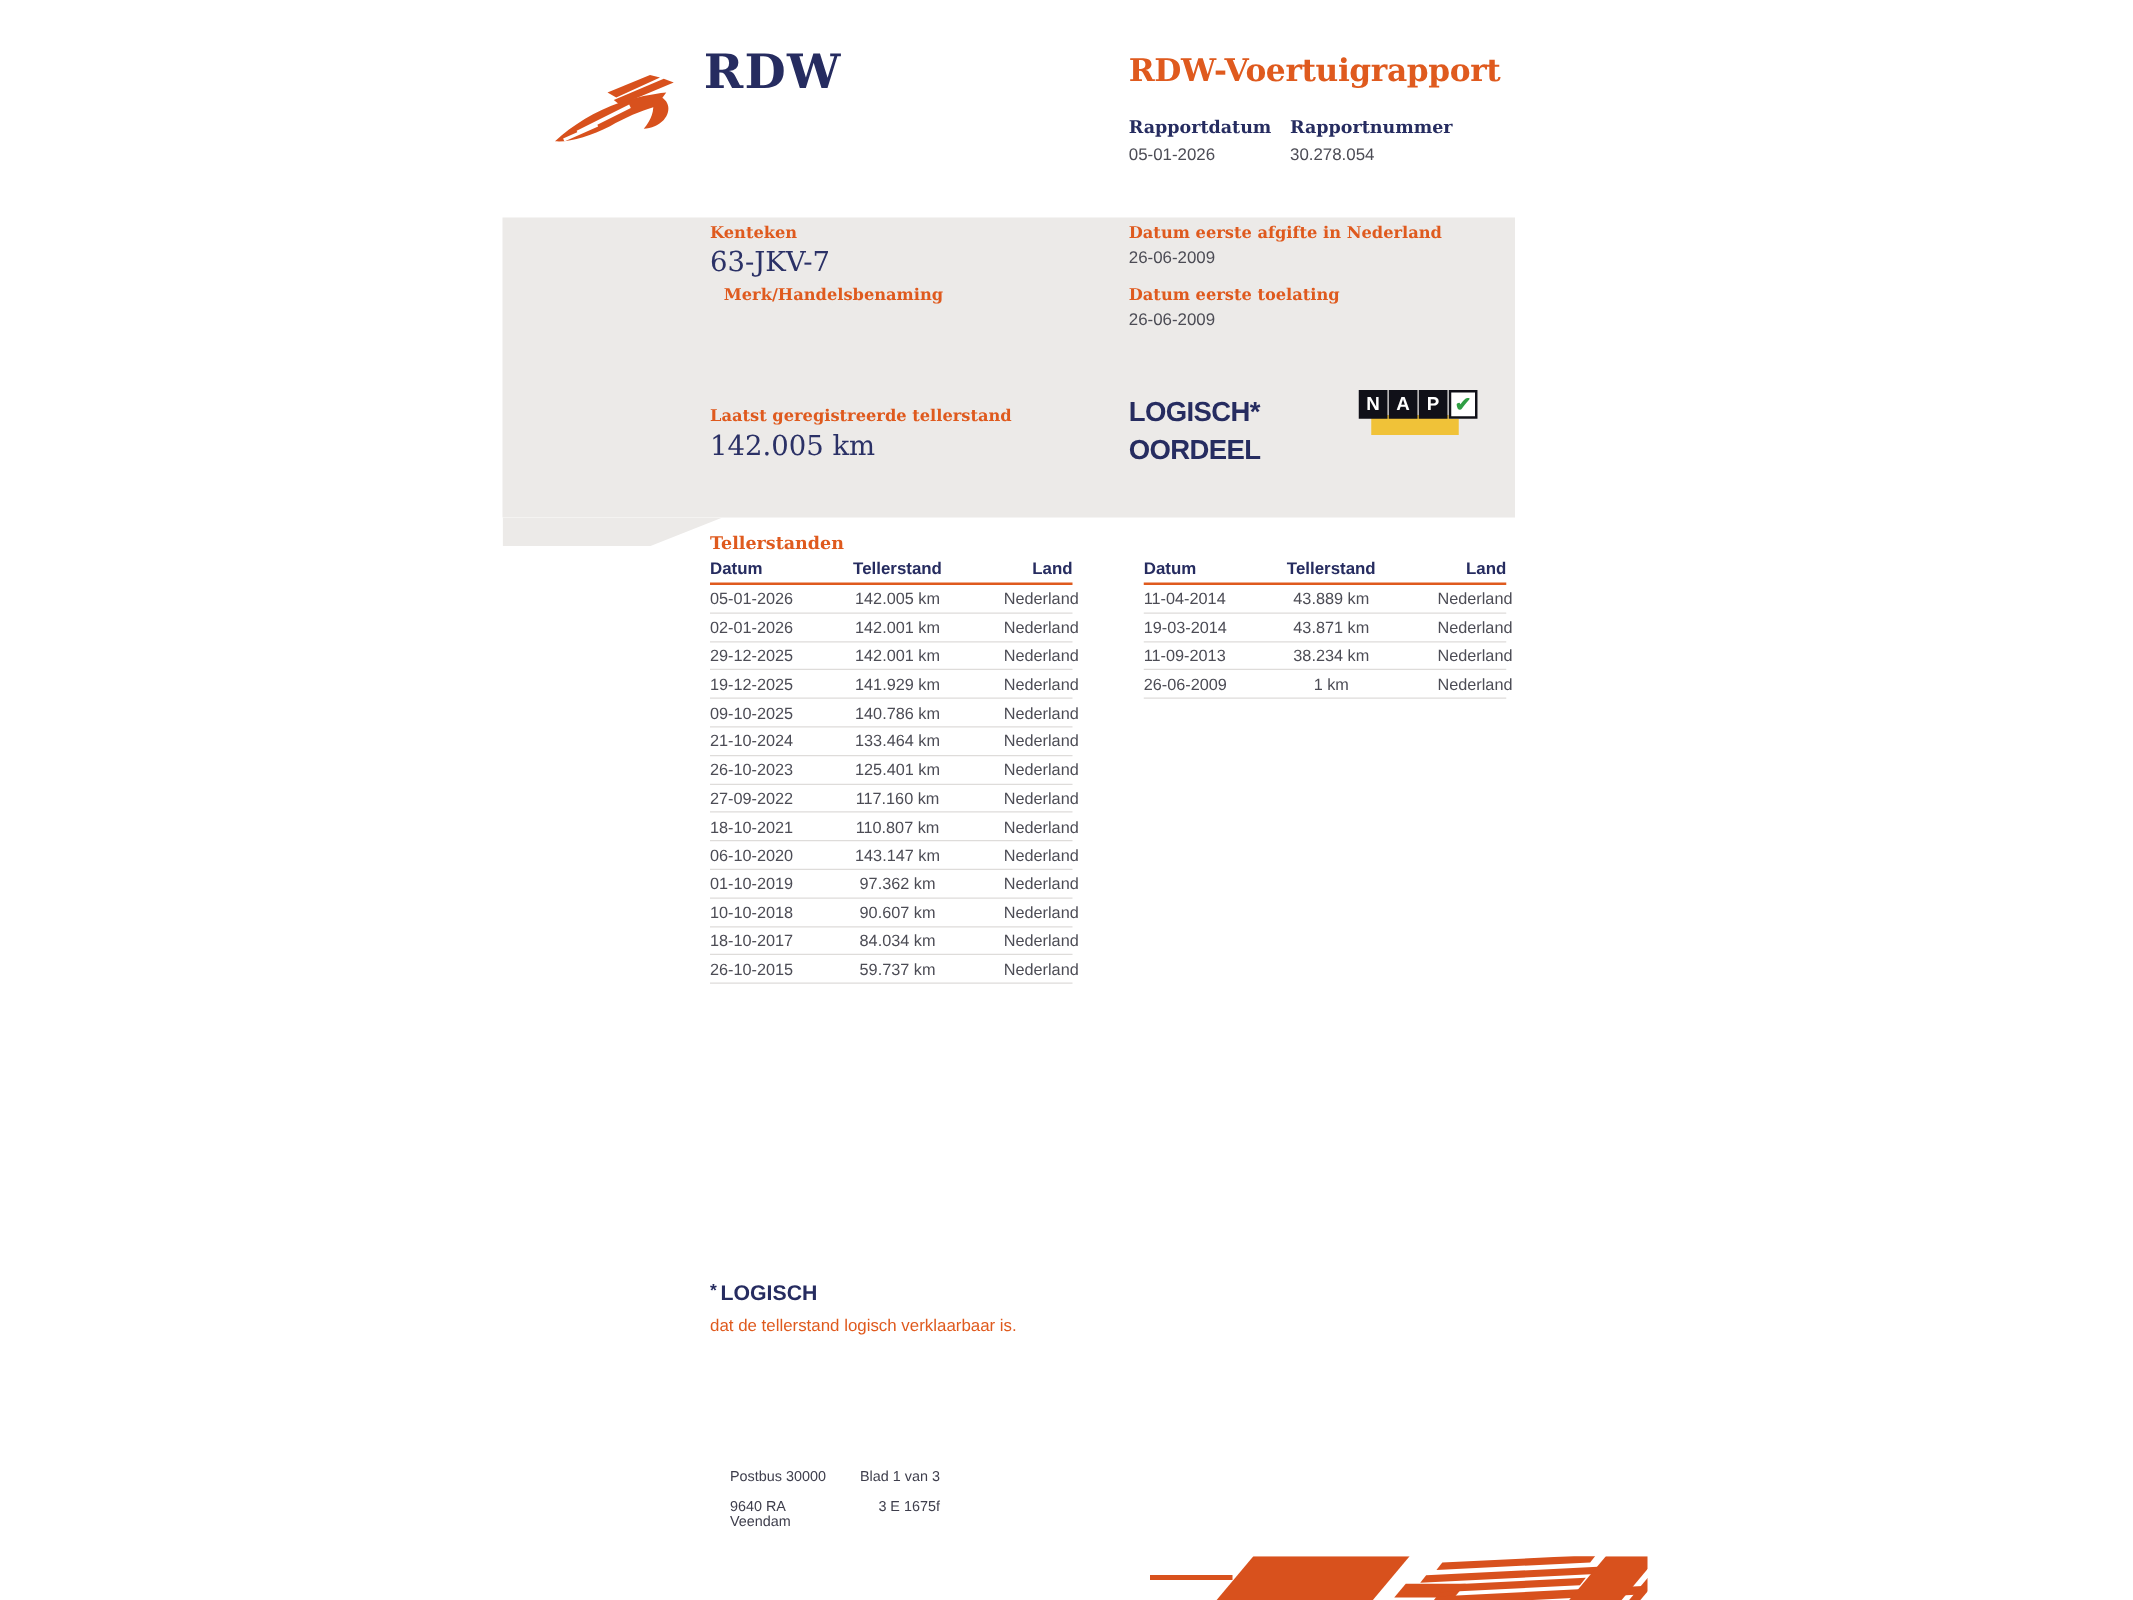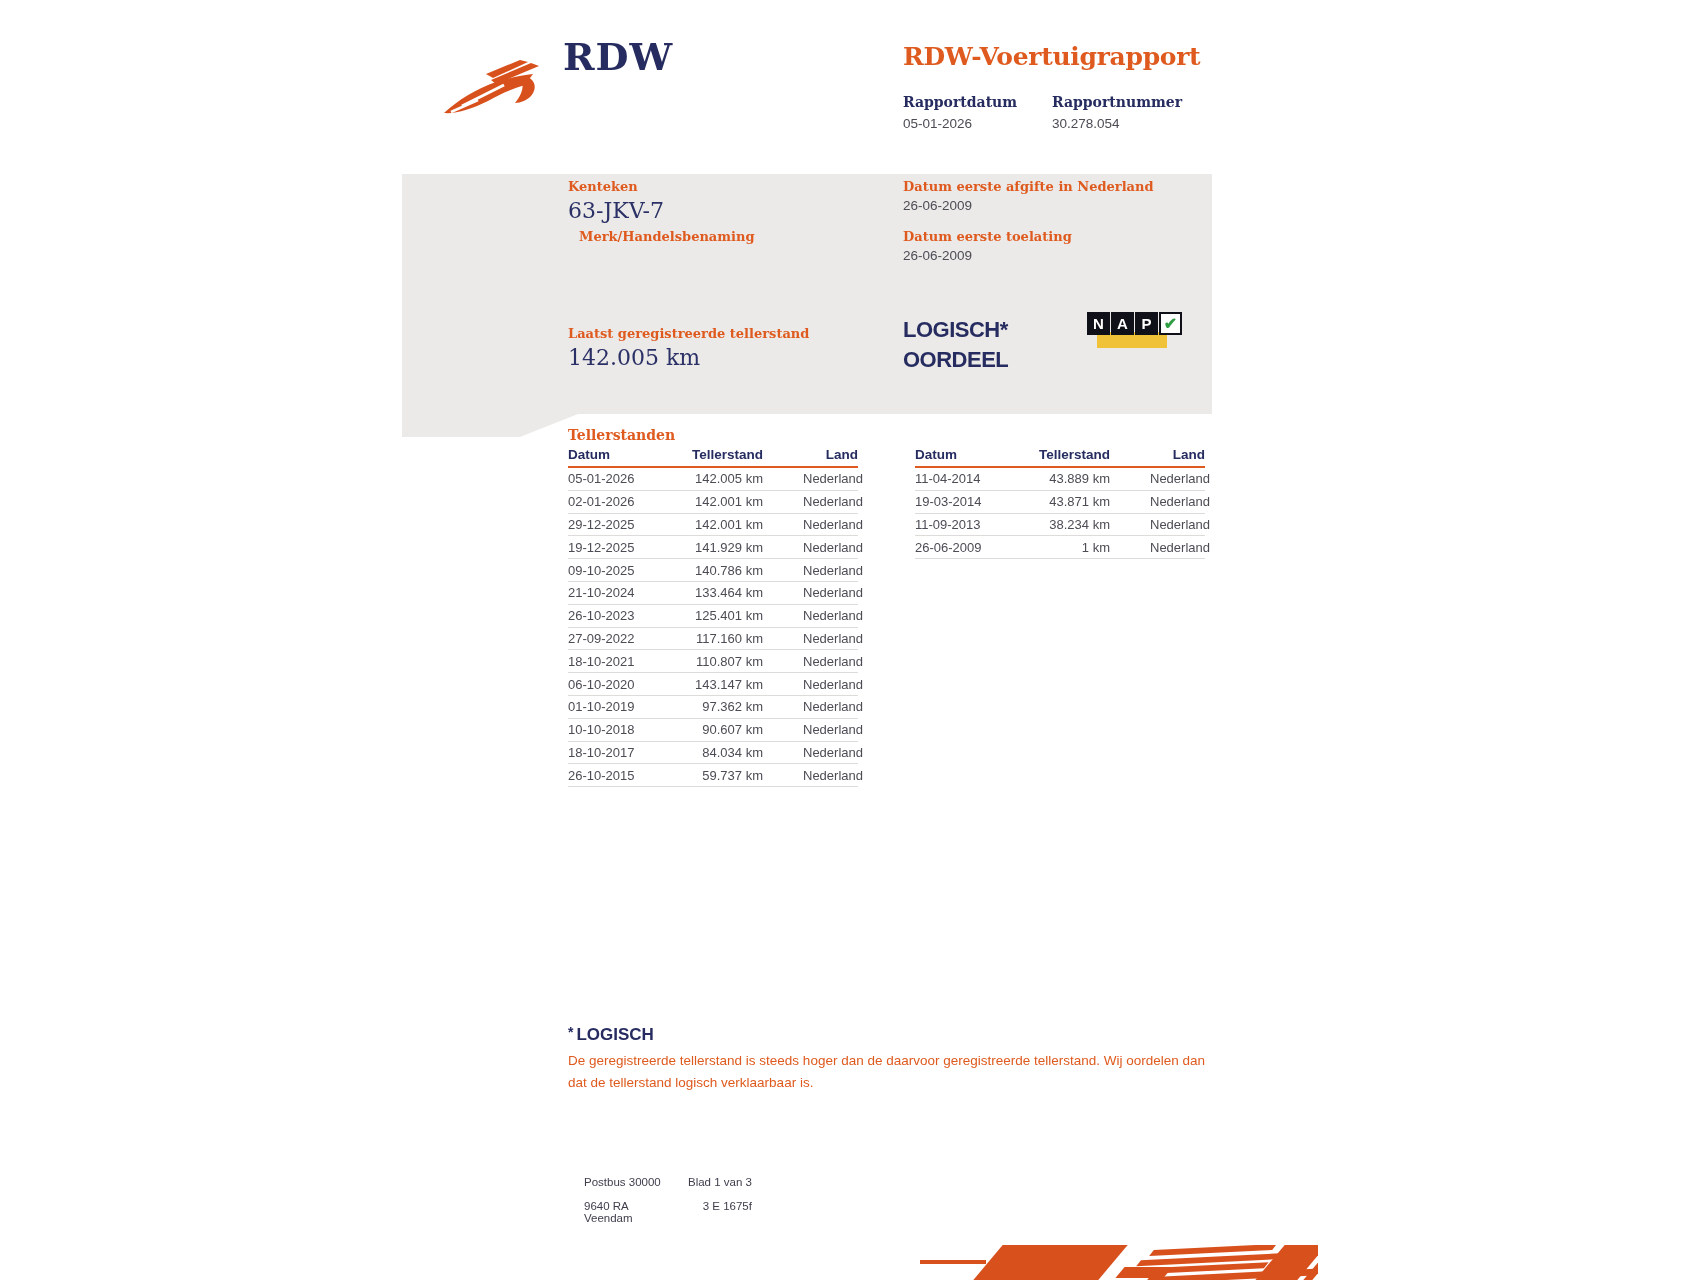--- a/index.html
+++ b/index.html
@@ -16,21 +16,21 @@
   *{margin:0;padding:0;box-sizing:border-box;}
   html,body{width:1706px;height:1280px;background:#fff;overflow:hidden;}
   body{font-family:"Liberation Sans", sans-serif;position:relative;}
   .abs{position:absolute;}
 
   
   .wordmark{left:563px;top:34px;font-family:"DejaVu Serif",serif;font-weight:700;
     font-size:38px;color:var(--navy);letter-spacing:1px;}
   .doc-title{left:903px;top:42px;font-family:"DejaVu Serif",serif;font-weight:700;
     font-size:25px;color:var(--text-orange);letter-spacing:-0.3px;}
-  .meta{left:903px;top:94px;display:flex;gap:40px;}
+  .meta{left:903px;top:94px;display:flex;gap:20px;}
   .meta .m-label{font-family:"DejaVu Serif",serif;font-weight:700;font-size:14px;color:var(--navy);}
   .meta .m-value{font-size:13.5px;color:var(--body-gray);margin-top:6px;}
   .meta .m-col:first-child{width:109px;}
 
   
   .veh-box{left:402px;top:174px;width:810px;height:240px;background:var(--box-gray);}
   .veh-tab{left:402px;top:414px;width:176px;height:23px;background:var(--box-gray);
     clip-path:polygon(0 0,100% 0,67% 100%,0 100%);}
   .o-label{font-family:"DejaVu Serif",serif;font-weight:700;font-size:13px;color:var(--text-orange);}
   .big-value{font-family:"DejaVu Serif",serif;font-size:22px;color:var(--value-navy);line-height:29px;}
@@ -47,21 +47,21 @@
 
   
   .section-title{left:568px;top:427px;font-family:"DejaVu Serif",serif;font-weight:700;
     font-size:14px;color:var(--text-orange);}
   .mileage-table{width:290px;font-size:13px;}
   .t-head{display:flex;font-weight:700;font-size:13.5px;color:var(--navy);
     padding-bottom:4px;border-bottom:2px solid var(--text-orange);}
   .t-row{display:flex;height:22.8px;align-items:center;border-bottom:1px solid var(--row-line);
     color:var(--body-gray);}
   .c0{width:105px;text-align:left;}
-  .c1{width:90px;text-align:right;}
+  .c1{width:90px;text-align:center;}
   .c2{width:95px;text-align:right;padding-left:40px;}
 
   
   .judge-title{left:568px;top:1024px;color:var(--navy);font-weight:700;font-size:17px;}
   .judge-title .ast{font-size:14px;vertical-align:3px;font-weight:700;margin-right:3px;}
   .judge-text{left:568px;top:1050px;font-size:13.5px;line-height:21.5px;color:var(--text-orange);}
 
   
   .footer{left:568px;top:1176px;width:649px;display:flex;font-size:11.5px;color:#3E3E4C;}
   .footer div p{margin:0 0 12px 16px;line-height:12px;}
@@ -255,21 +255,20 @@
           <span class="c1">1 km</span>
           <span class="c2">Nederland</span>
         </div>
       </div>
   </div>
 
   <div class="abs judge-title">
     <span class="ast">*</span><span>LOGISCH</span>
   </div>
   <div class="abs judge-text">
-    <div>De geregistreerde tellerstand is steeds hoger dan de daarvoor geregistreerde tellerstand. Wij oordelen dan</div>
     <div>dat de tellerstand logisch verklaarbaar is.</div>
   </div>
 
   <div class="abs footer">
     <div class="f-col1">
       <p>Postbus 30000</p>
       <p>9640 RA Veendam</p>
     </div>
     <div class="f-col3">
       <p>Blad 1 van 3</p>

